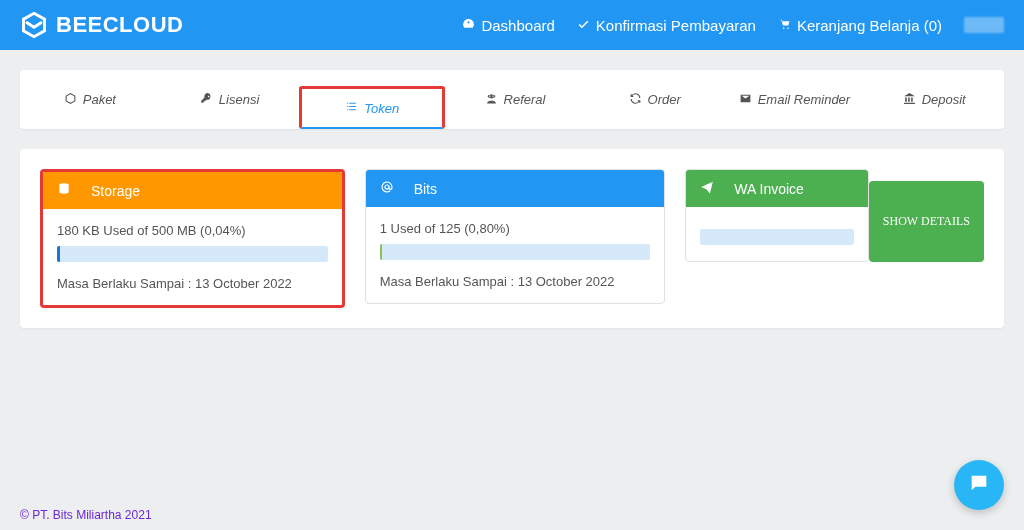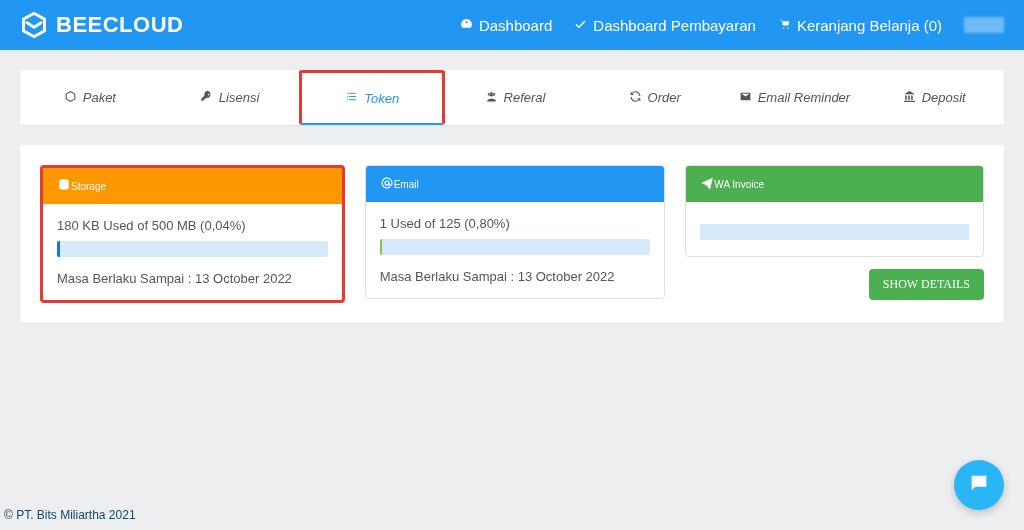--- a/index.html
+++ b/index.html
@@ -10,40 +10,40 @@
     .brand-logo { width: 28px; height: 28px; }
     .top-links { margin-left: auto; display: flex; align-items: center; gap: 22px; font-size: 15px; }
     .top-link { display: flex; align-items: center; gap: 6px; cursor: pointer; }
     .user-placeholder { width: 40px; height: 16px; background: rgba(255,255,255,0.35); border-radius: 2px; filter: blur(1px); }
 
     .main { padding: 20px; }
 
     .tabs-card { background: #fff; border-radius: 4px; box-shadow: 0 1px 2px rgba(0,0,0,0.05); display: flex; }
     .tab { flex: 1; text-align: center; padding: 14px 4px; font-size: 13px; color: #555; cursor: pointer; display: flex; align-items: center; justify-content: center; gap: 6px; font-style: italic; }
     .tab.active { color: #2196f3; border-bottom: 2px solid #2196f3; }
-    .tab-highlight { border: 3px solid #e53935; border-radius: 3px; padding: 17px 4px; }
+    .tab-highlight { border: 3px solid #e53935; border-radius: 3px; padding: 11px 4px; margin-top: 16px; }
 
     .content-card { background: #fff; border-radius: 4px; box-shadow: 0 1px 2px rgba(0,0,0,0.05); margin-top: 20px; padding: 20px; display: flex; gap: 20px; align-items: flex-start; }
 
     .panel { flex: 1; border: 1px solid #e0e0e0; border-radius: 4px; overflow: hidden; }
     .panel.storage-highlight { border: 3px solid #e53935; }
-    .panel-header { color: #fff; padding: 10px 14px; font-size: 10px; display: flex; align-items: center; gap: 0; }
+    .panel-header { color: #fff; padding: 10px 14px; font-size: 14px; display: flex; align-items: center; gap: 20px; }
     .ph-orange { background: #ff9800; }
     .ph-blue { background: #2196f3; }
     .ph-green { background: #4caf50; }
 
     .panel-body { padding: 14px; font-size: 13px; color: #555; }
     .progress { height: 16px; background: #d6e9fb; border-radius: 2px; margin-top: 8px; margin-bottom: 14px; overflow: hidden; }
     .progress-bar { height: 100%; }
     .pb-blue { background: #1976d2; }
     .pb-green { background: #8bc34a; }
 
     .show-details { background: #4caf50; color: #fff; border: none; border-radius: 4px; padding: 8px 14px; font-size: 12px; cursor: pointer; margin-top: 12px; margin-left: auto; display: block; font-family: Liberation Serif, serif; }
 
-    .footer { position: absolute; bottom: 8px; left: 4px; font-size: 12px; color: #0c4a6e; }
+    .footer { position: absolute; bottom: 8px; left: 20px; font-size: 12px; color: #6d28d9; }
 
     .chat-fab { position: absolute; bottom: 20px; right: 20px; width: 50px; height: 50px; border-radius: 50%; background: #29b6f6; color: #fff; display: flex; align-items: center; justify-content: center; cursor: pointer; box-shadow: 0 3px 8px rgba(0,0,0,0.2); }
 
     .icon { display: inline-block; }
   </style>
 </head>
 <body>
 
 <div class="topbar">
   <div class="brand">
@@ -61,21 +61,21 @@
           </svg>
       </span>
       <span>Dashboard</span>
     </div>
     <div class="top-link">
       <span class="icon">
         <svg width="13" height="13" viewBox="0 0 24 24" fill="none" stroke="#fff" stroke-width="3">
             <polyline points="4,12 9,17 20,6"></polyline>
           </svg>
       </span>
-      <span>Dashboard Pembayaran</span>
+      <span>Konfirmasi Pembayaran</span>
     </div>
     <div class="top-link">
       <span class="icon">
         <svg width="13" height="13" viewBox="0 0 24 24" fill="#fff">
             <path d="M7 6h14l-2 8H9L7 6zm-3-3h3l1 3m1 13a1.5 1.5 0 103 0 1.5 1.5 0 00-3 0zm8 0a1.5 1.5 0 103 0 1.5 1.5 0 00-3 0z"></path>
           </svg>
       </span>
       <span>Keranjang Belanja (0)</span>
     </div>
     <div class="user-placeholder"></div>
@@ -147,32 +147,32 @@
         <div>Masa Berlaku Sampai : 13 October 2022</div>
       </div>
     </div>
 
     <div class="panel">
       <div class="panel-header ph-blue">
         <span class="icon"><svg width="14" height="14" viewBox="0 0 24 24" fill="none" stroke="#fff" stroke-width="2">
               <circle cx="12" cy="12" r="3.5"></circle>
               <path d="M15.5 12v1.5a2.5 2.5 0 005 0V12a8.5 8.5 0 10-3 6.5"></path>
             </svg></span>
-        <span>Email</span>
+        <span>Bits</span>
       </div>
       <div class="panel-body">
         <div>1 Used of 125 (0,80%)</div>
         <div class="progress">
           <div class="progress-bar pb-green" style="width:1%"></div>
         </div>
         <div>Masa Berlaku Sampai : 13 October 2022</div>
       </div>
     </div>
 
-    <div style="flex:1;display:flex;flex-direction:column;">
+    <div style="flex:1;display:flex;">
       <div class="panel">
         <div class="panel-header ph-green">
           <span class="icon"><svg width="14" height="14" viewBox="0 0 24 24" fill="#fff">
                 <path d="M2 12l20-9-5 20-6-7-9-4z"></path>
               </svg></span>
           <span>WA Invoice</span>
         </div>
         <div class="panel-body">
           <div class="progress" style="margin-bottom:2px;">
             <div class="progress-bar pb-blue" style="width:0%"></div>

